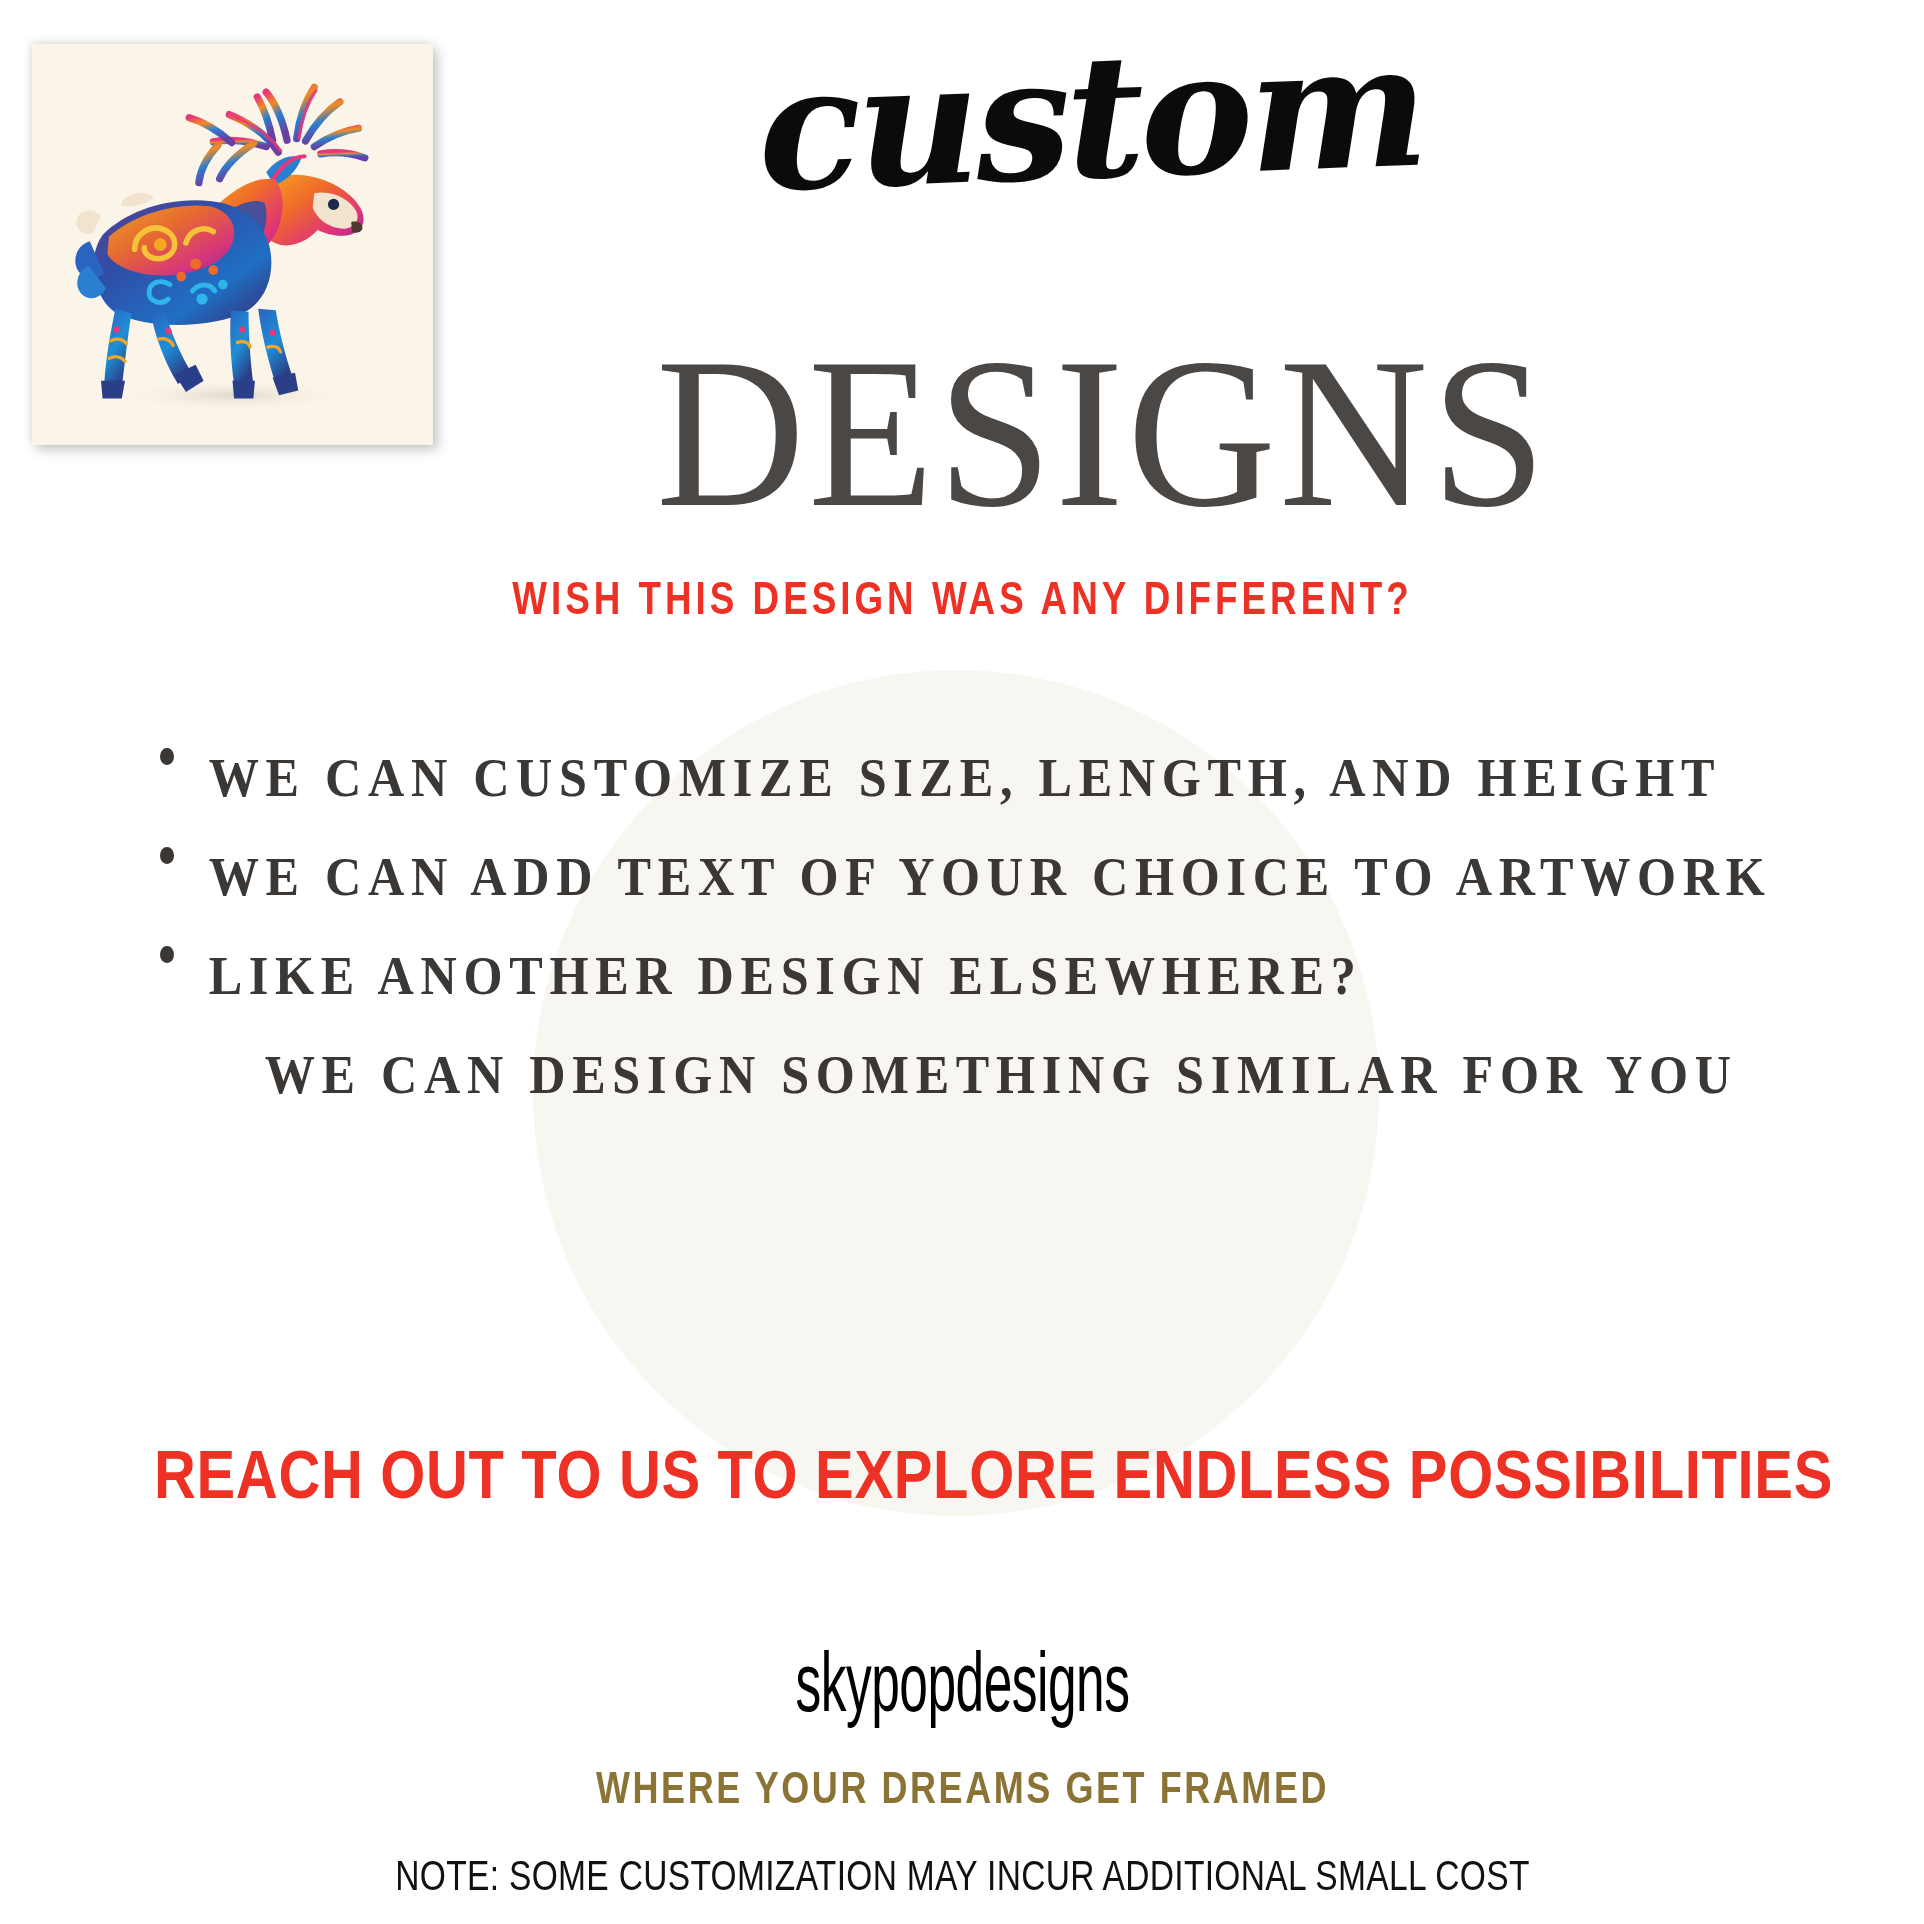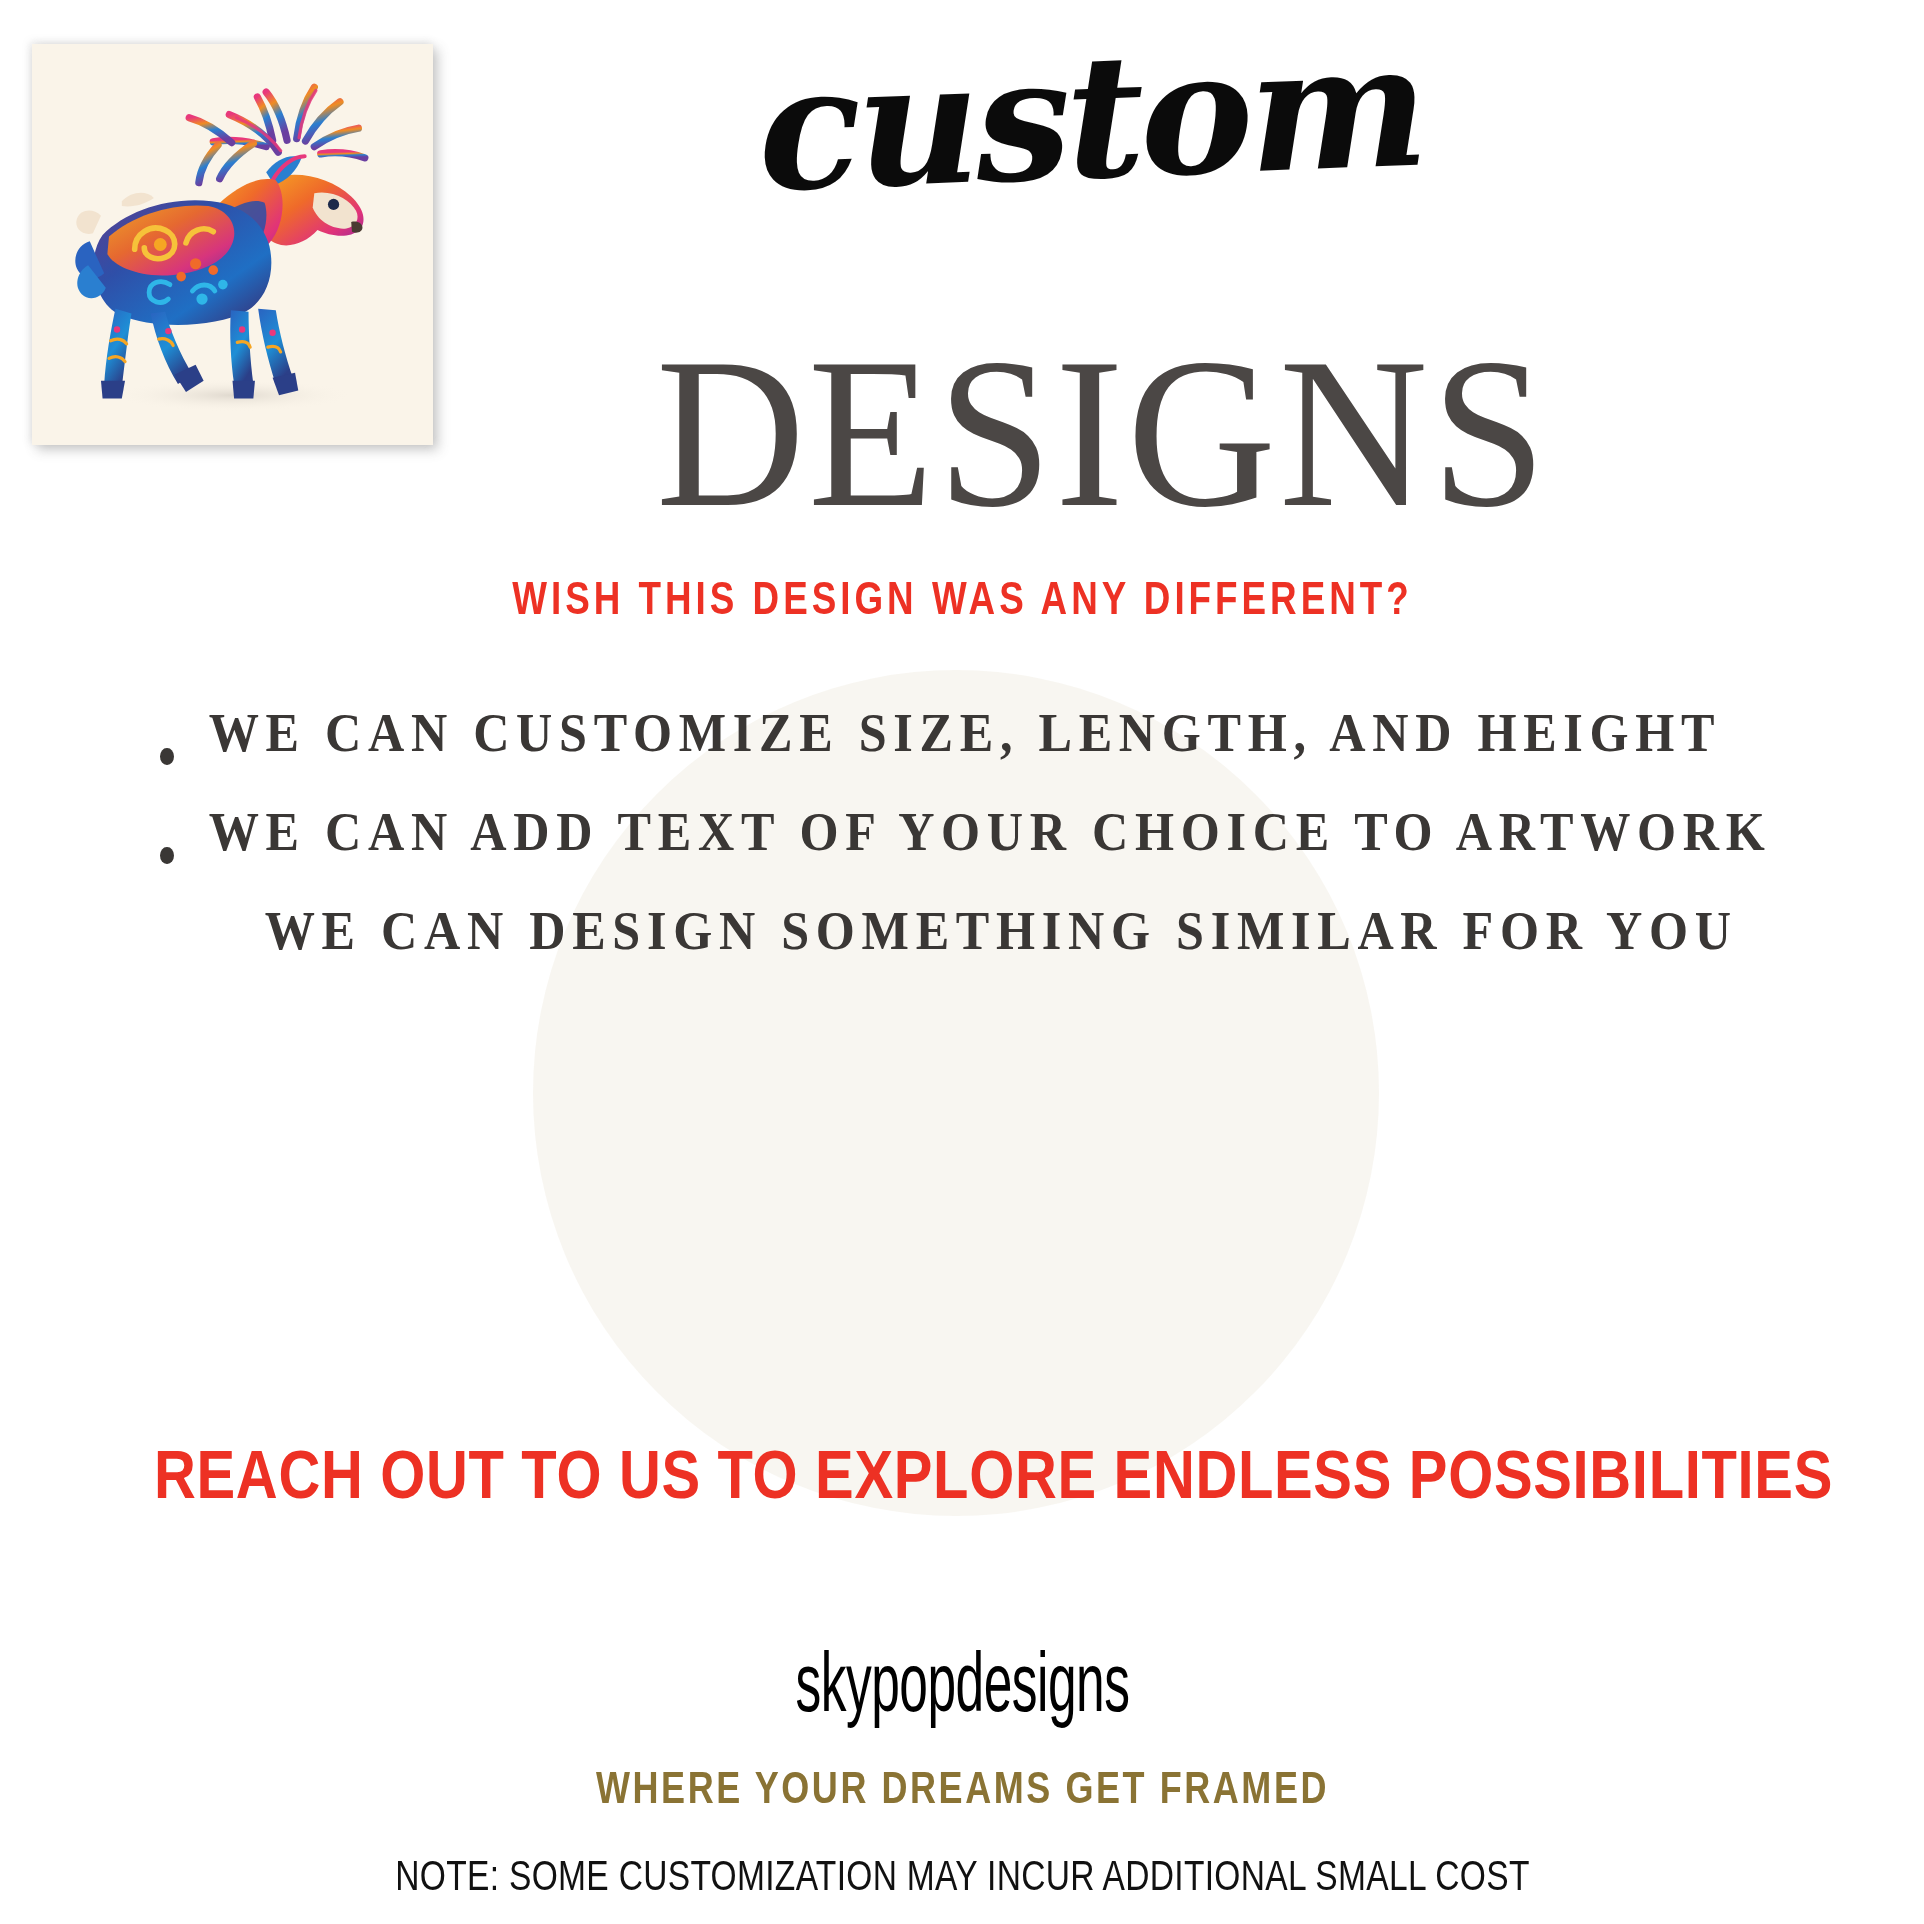--- a/index.html
+++ b/index.html
@@ -105,21 +105,21 @@
     z-index: 3;
     list-style: none;
     margin: 0;
     padding: 0;
   }
   .bullet-row {
     position: relative;
     height: 99px;
     padding-left: 164px;
     display: flex;
-    align-items: flex-start;
+    align-items: flex-end;
   }
   .bullet-dot {
     position: absolute;
     left: 160px;
     top: 50%;
     width: 13.6px;
     height: 17px;
     margin-top: -8px;
     background: #3a3735;
     border-radius: 50%;
@@ -339,20 +339,24 @@
 
   <ul id="bullet-list">
     <li class="bullet-row">
       <span class="bullet-dot"></span>
       <span class="bullet-text">WE CAN CUSTOMIZE SIZE, LENGTH, AND HEIGHT</span>
     </li>
     <li class="bullet-row">
       <span class="bullet-dot"></span>
       <span class="bullet-text">WE CAN ADD TEXT OF YOUR CHOICE TO ARTWORK</span>
     </li>
+    <li class="bullet-row">
+      <span class="bullet-dot"></span>
+      <span class="bullet-text">LIKE ANOTHER DESIGN ELSEWHERE?</span>
+    </li>
     <li class="bullet-row no-bullet">
       <span class="bullet-text">WE CAN DESIGN SOMETHING SIMILAR FOR YOU</span>
     </li>
   </ul>
 
   <div class="cta-red">REACH OUT TO US TO EXPLORE ENDLESS POSSIBILITIES</div>
 
   <div class="brand-name">skypopdesigns</div>
   <div class="brand-tagline">WHERE  YOUR  DREAMS  GET  FRAMED</div>
   <div class="footer-note">NOTE: SOME CUSTOMIZATION MAY INCUR ADDITIONAL SMALL COST</div>

